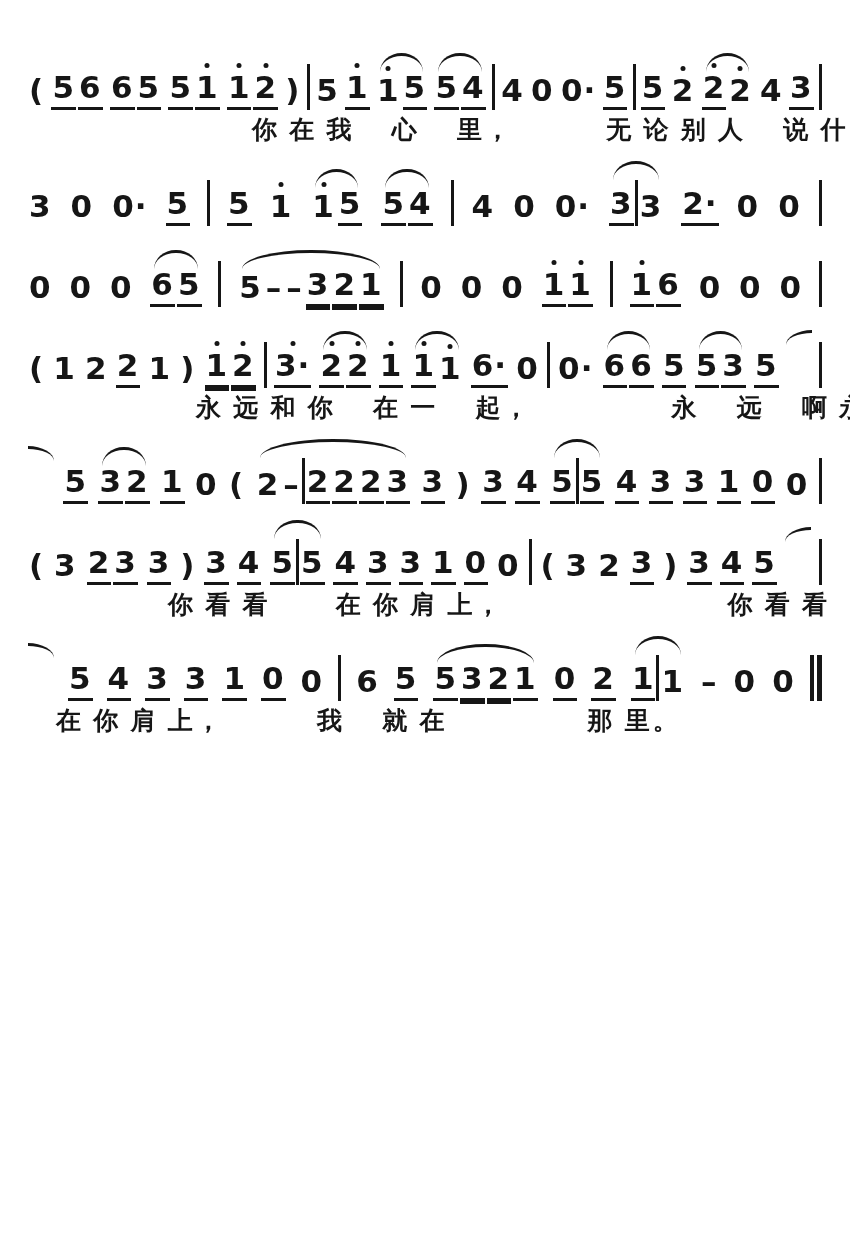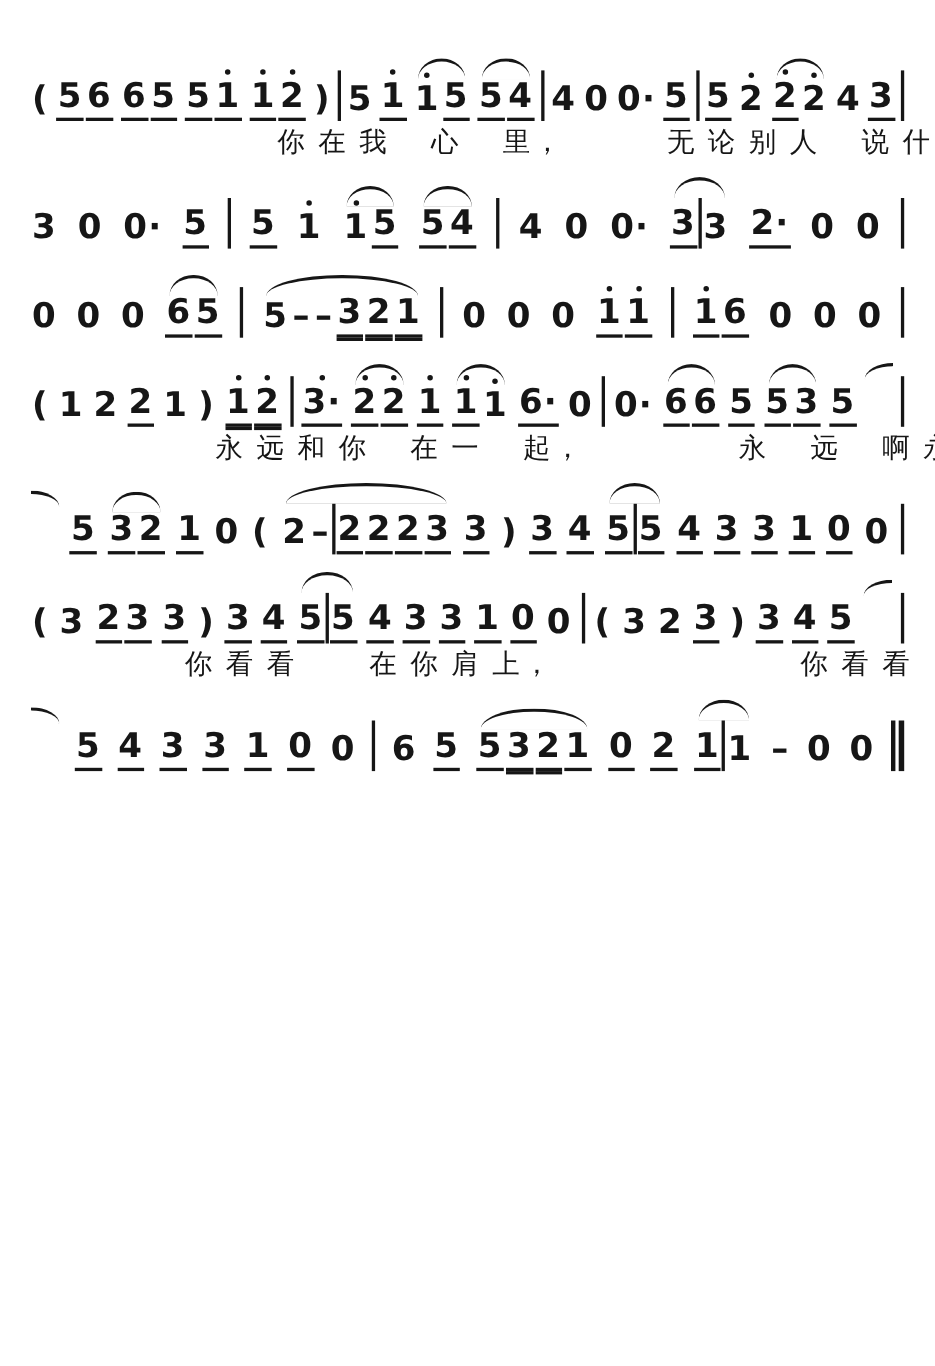--- a/index.html
+++ b/index.html
@@ -32,21 +32,21 @@
   .bar { width:3px; height:46px; background:#161616; align-self:flex-end; }
   .bar.dbl {
     width:12px; background:transparent; box-sizing:border-box;
     border-left:4px solid #161616; border-right:5px solid #161616;
   }
   .edge { width:26px; height:15px; align-self:flex-start; margin-top:8px; box-sizing:border-box; }
   .edge.ein { border-top:3px solid #161616; border-radius:0 100% 0 0 / 0 100% 0 0; }
   .edge.eout { border-top:3px solid #161616; border-radius:100% 0 0 0 / 100% 0 0 0; }
   .lyr {
     font-family:"Liberation Serif", serif; font-size:25px; letter-spacing:3px;
-    margin-top:5px; white-space:pre; line-height:1.2; color:#161616; font-weight:400;
+    margin-top:5px; white-space:pre; line-height:1.2; color:#161616; font-weight:700;
   }
 </style>
 </head>
 <body>
 
 <div class="page">
   <div id="systems">
       <div class="sys">
         <div class="notes">
           <span class="tk">(</span>
@@ -306,15 +306,16 @@
           <span class="grp arc">
             <span class="tk u1">1</span>
             <span class="bar"></span>
             <span class="tk">1</span>
           </span>
           <span class="tk">–</span>
           <span class="tk">0</span>
           <span class="tk">0</span>
           <span class="bar dbl"></span>
         </div>
+        <div class="lyr">　在 你 肩 上，　　　 我　 就 在　　　　　那 里。</div>
       </div>
     </div>
 </div>
 
 </body></html>

